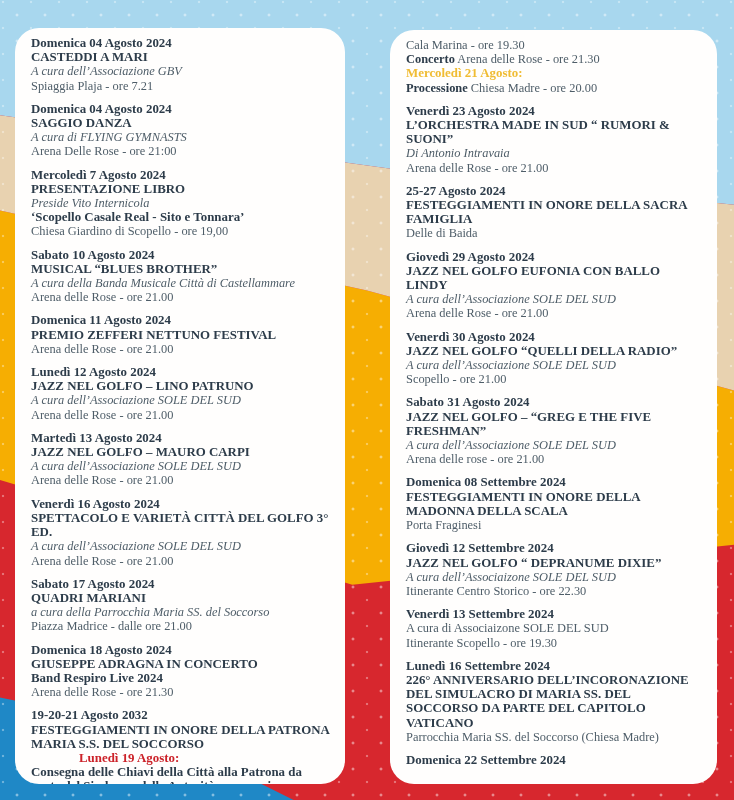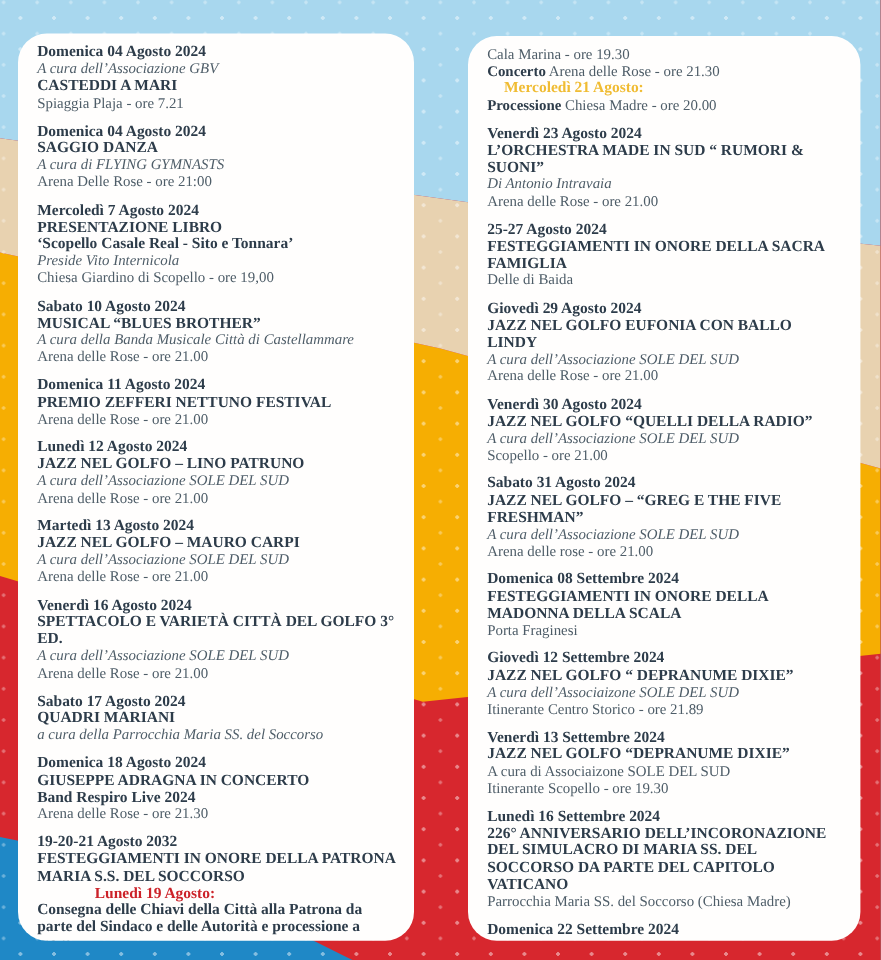--- a/index.html
+++ b/index.html
@@ -27,51 +27,51 @@
     box-sizing:border-box;padding:8px 14px 6px 16px;overflow:hidden;}
   .panel-left{left:15px;top:28px;width:330px;height:756px;}
   .panel-right{left:390px;top:30px;width:327px;height:754px;}
   .ev{margin:0 0 9px 0;}
   .ev:last-child{margin-bottom:0;}
   .ln{font-size:12.4px;line-height:14.2px;color:var(--text-plain,#4e5d68);letter-spacing:0;}
   .ln.date,.ln.title,.ln.boldln{font-weight:bold;color:var(--text-dark,#2d3c4a);font-size:12.9px;}
   .ln.it{font-style:italic;color:var(--text-plain,#4e5d68);}
   .ln.accent-red{font-weight:bold;color:var(--accent-red,#cc2229);font-size:12.9px;margin-left:48px;}
   .ln.accent-teal{font-weight:bold;color:var(--accent-teal,#35a8d0);font-size:12.9px;}
-  .ln.accent-yellow{font-weight:bold;color:var(--accent-yellow,#f0bc33);font-size:12.9px;margin-left:14px;}
+  .ln.accent-yellow{font-weight:bold;color:var(--accent-yellow,#f0bc33);font-size:12.9px;}
   .ln .lead{font-weight:bold;color:var(--text-dark,#2d3c4a);}
 </style>
 </head>
 <body>
 
 <div class="canvas">
   <div class="bg bg-yellow"></div>
   <div class="bg bg-beige"></div>
   <div class="bg bg-bluetop"></div>
   <div class="bg bg-bluebl"></div>
   <div class="dots"></div>
 
   <div class="panel panel-left">
       <div class="ev">
         <div class="ln date">Domenica 04 Agosto 2024</div>
+        <div class="ln title">CASTEDDI A MARI</div>
         <div class="ln it">A cura dell’Associazione GBV</div>
-        <div class="ln title">CASTEDDI A MARI</div>
         <div class="ln pl">Spiaggia Plaja - ore 7.21</div>
       </div>
       <div class="ev">
         <div class="ln date">Domenica 04 Agosto 2024</div>
         <div class="ln title">SAGGIO DANZA</div>
         <div class="ln it">A cura di FLYING GYMNASTS</div>
         <div class="ln pl">Arena Delle Rose - ore 21:00</div>
       </div>
       <div class="ev">
         <div class="ln date">Mercoledì 7 Agosto 2024</div>
         <div class="ln title">PRESENTAZIONE LIBRO</div>
+        <div class="ln it">Preside Vito Internicola</div>
         <div class="ln boldln">‘Scopello Casale Real - Sito e Tonnara’</div>
-        <div class="ln it">Preside Vito Internicola</div>
         <div class="ln pl">Chiesa Giardino di Scopello - ore 19,00</div>
       </div>
       <div class="ev">
         <div class="ln date">Sabato 10 Agosto 2024</div>
         <div class="ln title">MUSICAL “BLUES BROTHER”</div>
         <div class="ln it">A cura della Banda Musicale Città di Castellammare</div>
         <div class="ln pl">Arena delle Rose - ore 21.00</div>
       </div>
       <div class="ev">
         <div class="ln date">Domenica 11 Agosto 2024</div>
@@ -93,20 +93,21 @@
       <div class="ev">
         <div class="ln date">Venerdì 16 Agosto 2024</div>
         <div class="ln title">SPETTACOLO E VARIETÀ CITTÀ DEL GOLFO 3° ED.</div>
         <div class="ln it">A cura dell’Associazione SOLE DEL SUD</div>
         <div class="ln pl">Arena delle Rose - ore 21.00</div>
       </div>
       <div class="ev">
         <div class="ln date">Sabato 17 Agosto 2024</div>
         <div class="ln title">QUADRI MARIANI</div>
         <div class="ln it">a cura della Parrocchia Maria SS. del Soccorso</div>
+        <div class="ln pl">Piazza Madrice - dalle ore 21.00</div>
       </div>
       <div class="ev">
         <div class="ln date">Domenica 18 Agosto 2024</div>
         <div class="ln title">GIUSEPPE ADRAGNA IN CONCERTO</div>
         <div class="ln boldln">Band Respiro Live 2024</div>
         <div class="ln pl">Arena delle Rose - ore 21.30</div>
       </div>
       <div class="ev">
         <div class="ln date">19-20-21 Agosto 2032</div>
         <div class="ln title">FESTEGGIAMENTI IN ONORE DELLA PATRONA MARIA S.S. DEL SOCCORSO</div>
@@ -152,25 +153,24 @@
       </div>
       <div class="ev">
         <div class="ln date">Domenica 08 Settembre 2024</div>
         <div class="ln title">FESTEGGIAMENTI IN ONORE DELLA MADONNA DELLA SCALA</div>
         <div class="ln pl">Porta Fraginesi</div>
       </div>
       <div class="ev">
         <div class="ln date">Giovedì 12 Settembre 2024</div>
         <div class="ln title">JAZZ NEL GOLFO “ DEPRANUME DIXIE”</div>
         <div class="ln it">A cura dell’Associaizone SOLE DEL SUD</div>
-        <div class="ln pl">Itinerante Centro Storico - ore 21.89</div>
+        <div class="ln pl">Itinerante Centro Storico - ore 22.30</div>
       </div>
       <div class="ev">
         <div class="ln date">Venerdì 13 Settembre 2024</div>
-        <div class="ln title">JAZZ NEL GOLFO “DEPRANUME DIXIE”</div>
         <div class="ln pl">A cura di Associaizone SOLE DEL SUD</div>
         <div class="ln pl">Itinerante Scopello - ore 19.30</div>
       </div>
       <div class="ev">
         <div class="ln date">Lunedì 16 Settembre 2024</div>
         <div class="ln title">226° ANNIVERSARIO DELL’INCORONAZIONE DEL SIMULACRO DI MARIA SS. DEL SOCCORSO DA PARTE DEL CAPITOLO VATICANO</div>
         <div class="ln pl">Parrocchia Maria SS. del Soccorso (Chiesa Madre)</div>
       </div>
       <div class="ev">
         <div class="ln date">Domenica 22 Settembre 2024</div>

